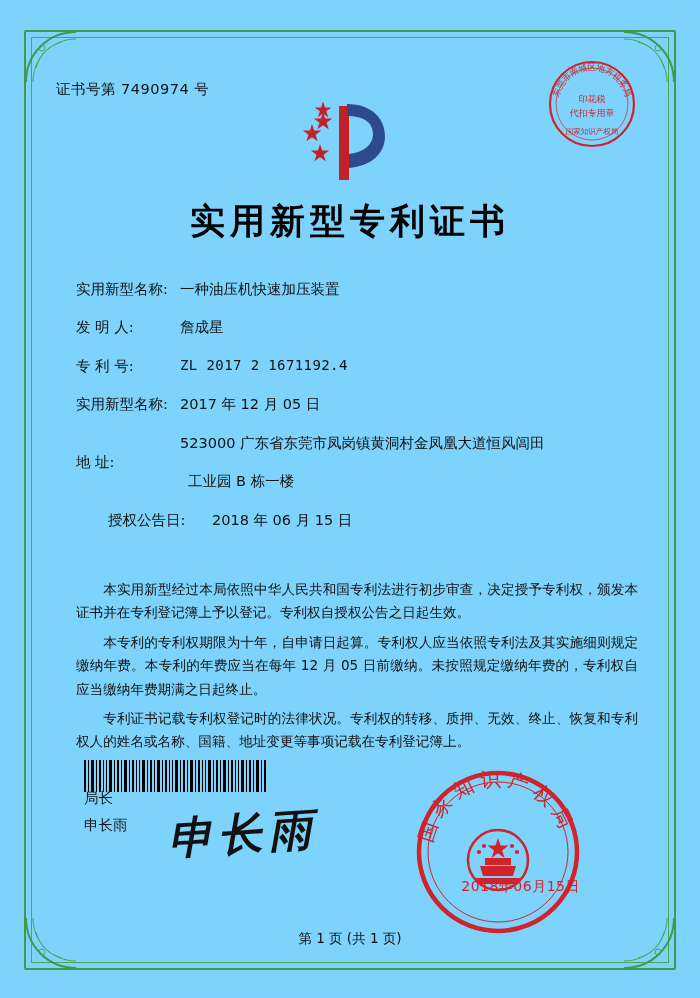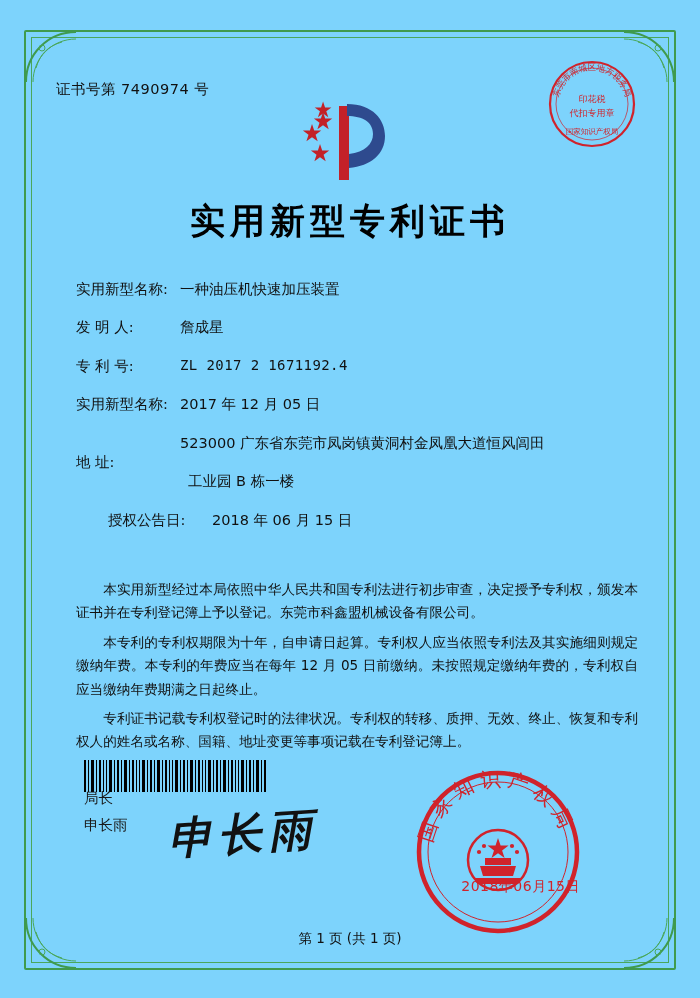--- a/index.html
+++ b/index.html
@@ -325,21 +325,21 @@
     <div class="frow-split">
       <div class="half">
         <div class="flabel">授权公告日:</div>
         <div class="fvalue">2018 年 06 月 15 日</div>
       </div>
     </div>
 
   </div>
 
   <div class="body-text">
-    <p>本实用新型经过本局依照中华人民共和国专利法进行初步审查，决定授予专利权，颁发本证书并在专利登记簿上予以登记。东莞市科鑫盟机械设备有限公司。</p>
+    <p>本实用新型经过本局依照中华人民共和国专利法进行初步审查，决定授予专利权，颁发本证书并在专利登记簿上予以登记。专利权自授权公告之日起生效。</p>
     <p>本专利的专利权期限为十年，自申请日起算。专利权人应当依照专利法及其实施细则规定缴纳年费。本专利的年费应当在每年 12 月 05 日前缴纳。未按照规定缴纳年费的，专利权自应当缴纳年费期满之日起终止。</p>
     <p>专利证书记载专利权登记时的法律状况。专利权的转移、质押、无效、终止、恢复和专利权人的姓名或名称、国籍、地址变更等事项记载在专利登记簿上。</p>
   </div>
 
   <div class="barcode">
     <svg width="185" height="32" viewBox="0 0 185 32">
       <g fill="#000">
         <rect x="0" y="0" width="2" height="32"></rect>
           <rect x="4" y="0" width="1" height="32"></rect>
         <rect x="7" y="0" width="3" height="32"></rect>

